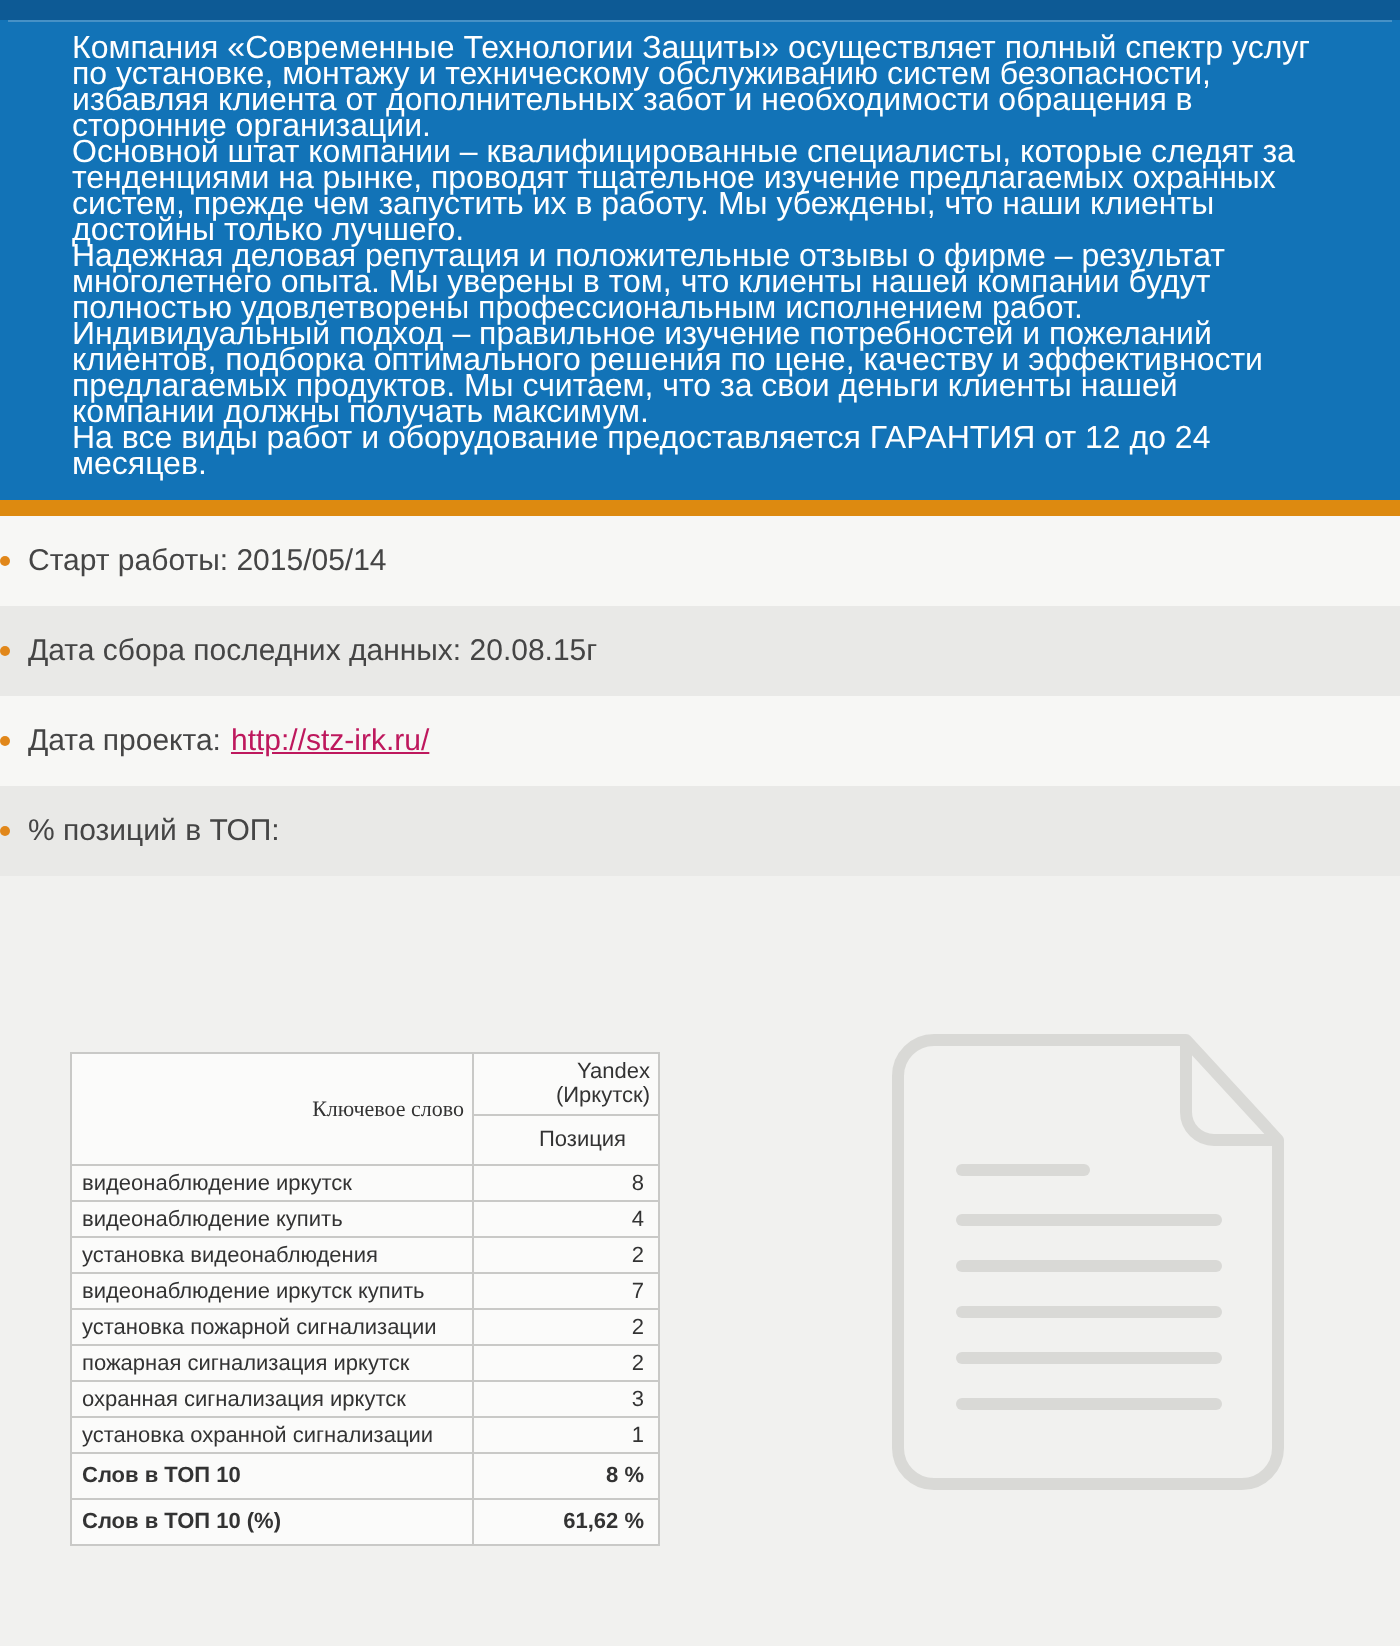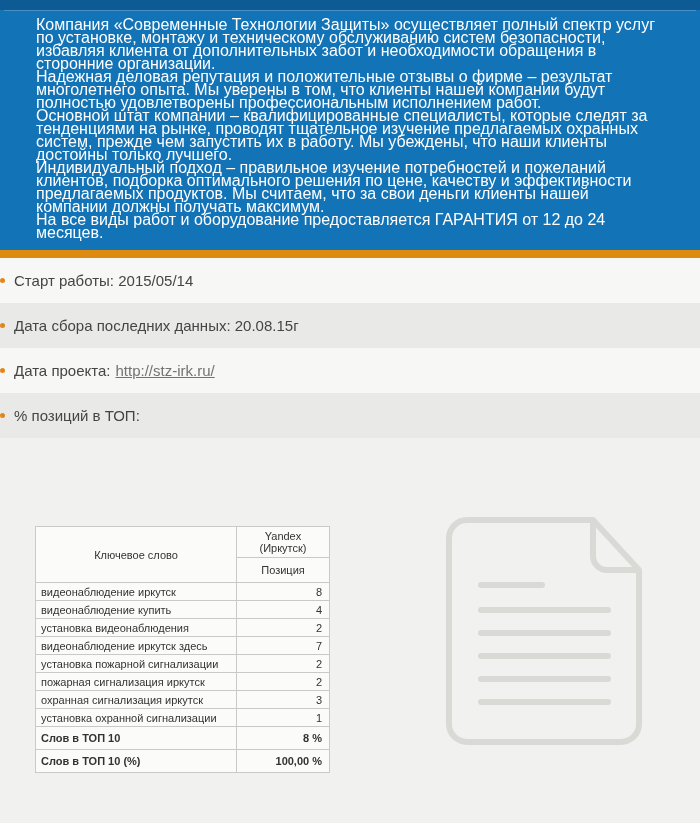--- a/index.html
+++ b/index.html
@@ -17,29 +17,29 @@
 
   .orange-divider{height:8px;background:#dd8a10;}
 
   
   .info-list{width:100%;}
   .info-row{height:45px;display:flex;align-items:center;box-sizing:border-box;
             font-size:15px;color:#454545;}
   .info-row:nth-child(odd){background:#f7f7f5;}
   .info-row:nth-child(even){background:#e9e9e7;}
   .bullet{width:5px;height:5px;border-radius:50%;background:#e1871a;margin-right:9px;flex:0 0 auto;}
-  .info-link{color:#737373;text-decoration:underline;margin-left:5px;}
+  .info-link{color:#be185d;text-decoration:underline;margin-left:5px;}
 
   
   .content{position:relative;}
   .positions-table{border-collapse:collapse;margin:88px 0 0 35px;background:#fbfbfa;
                    font-size:11px;color:#333333;}
   .positions-table th,.positions-table td{border:1px solid #c9c9c7;}
-  .positions-table th{font-weight:normal;text-align:center;padding:4px 4px;}
-  th.kw-head{width:192px;}
+  .positions-table th{font-weight:normal;text-align:right;padding:4px 4px;}
+  th.kw-head{width:192px;font-family:Liberation Serif, serif;}
   th.engine-head{width:84px;padding:3px 4px;line-height:12px;}
   th.pos-head{padding:4px 16px;height:16px;}
   td.kw-cell{padding:2px 5px;height:13px;}
   td.pos-cell{padding:2px 7px;text-align:right;}
   tr.summary-row td{font-weight:bold;padding:5px 5px;}
   tr.summary-row td.pos-cell{padding:5px 7px;}
 
   
   .doc-icon{position:absolute;left:443px;top:517px;}
 </style>
@@ -47,22 +47,22 @@
 <body>
 
 <div class="page">
 
   <div class="top-accent"></div>
 
   <div class="header">
     <div class="title-sep"></div>
     <div class="intro">
       <p>Компания «Современные Технологии Защиты» осуществляет полный спектр услуг по установке, монтажу и техническому обслуживанию систем безопасности, избавляя клиента от дополнительных забот и необходимости обращения в сторонние организации.</p>
+      <p>Основной штат компании – квалифицированные специалисты, которые следят за тенденциями на рынке, проводят тщательное изучение предлагаемых охранных систем, прежде чем запустить их в работу. Мы убеждены, что наши клиенты достойны только лучшего.</p>
       <p>Надежная деловая репутация и положительные отзывы о фирме – результат многолетнего опыта. Мы уверены в том, что клиенты нашей компании будут полностью удовлетворены профессиональным исполнением работ.</p>
-      <p>Основной штат компании – квалифицированные специалисты, которые следят за тенденциями на рынке, проводят тщательное изучение предлагаемых охранных систем, прежде чем запустить их в работу. Мы убеждены, что наши клиенты достойны только лучшего.</p>
       <p>Индивидуальный подход – правильное изучение потребностей и пожеланий клиентов, подборка оптимального решения по цене, качеству и эффективности предлагаемых продуктов. Мы считаем, что за свои деньги клиенты нашей компании должны получать максимум.</p>
       <p>На все виды работ и оборудование предоставляется ГАРАНТИЯ от 12 до 24 месяцев.</p>
     </div>
   </div>
 
   <div class="orange-divider"></div>
 
   <div class="info-list">
     <div class="info-row">
       <span class="bullet"></span>
@@ -104,21 +104,21 @@
         </tr>
         <tr>
           <td class="kw-cell">видеонаблюдение купить</td>
           <td class="pos-cell">4</td>
         </tr>
         <tr>
           <td class="kw-cell">установка видеонаблюдения</td>
           <td class="pos-cell">2</td>
         </tr>
         <tr>
-          <td class="kw-cell">видеонаблюдение иркутск здесь</td>
+          <td class="kw-cell">видеонаблюдение иркутск купить</td>
           <td class="pos-cell">7</td>
         </tr>
         <tr>
           <td class="kw-cell">установка пожарной сигнализации</td>
           <td class="pos-cell">2</td>
         </tr>
         <tr>
           <td class="kw-cell">пожарная сигнализация иркутск</td>
           <td class="pos-cell">2</td>
         </tr>
@@ -129,21 +129,21 @@
         <tr>
           <td class="kw-cell">установка охранной сигнализации</td>
           <td class="pos-cell">1</td>
         </tr>
         <tr class="summary-row">
           <td>Слов в ТОП 10</td>
           <td class="pos-cell">8 %</td>
         </tr>
         <tr class="summary-row">
           <td>Слов в ТОП 10 (%)</td>
-          <td class="pos-cell">100,00 %</td>
+          <td class="pos-cell">61,62 %</td>
         </tr>
       </tbody>
     </table>
   </div>
 
   <svg class="doc-icon" width="202" height="231" viewBox="0 0 202 231" fill="none" xmlns="http://www.w3.org/2000/svg">
     <path d="M150 3 H24 A18 18 0 0 0 6 21 V207 A18 18 0 0 0 24 225 H178 A18 18 0 0 0 196 207 V53 L150 3 Z" stroke="#d9d9d6" stroke-width="6" stroke-linejoin="round" fill="none"></path>
     <path d="M150 3 V39 A14 14 0 0 0 164 53 H196" stroke="#d9d9d6" stroke-width="6" stroke-linejoin="round" fill="none"></path>
     <line x1="38" y1="68" x2="99" y2="68" stroke="#d9d9d6" stroke-width="6" stroke-linecap="round"></line>
     <line x1="38" y1="93" x2="165" y2="93" stroke="#d9d9d6" stroke-width="6" stroke-linecap="round"></line>

